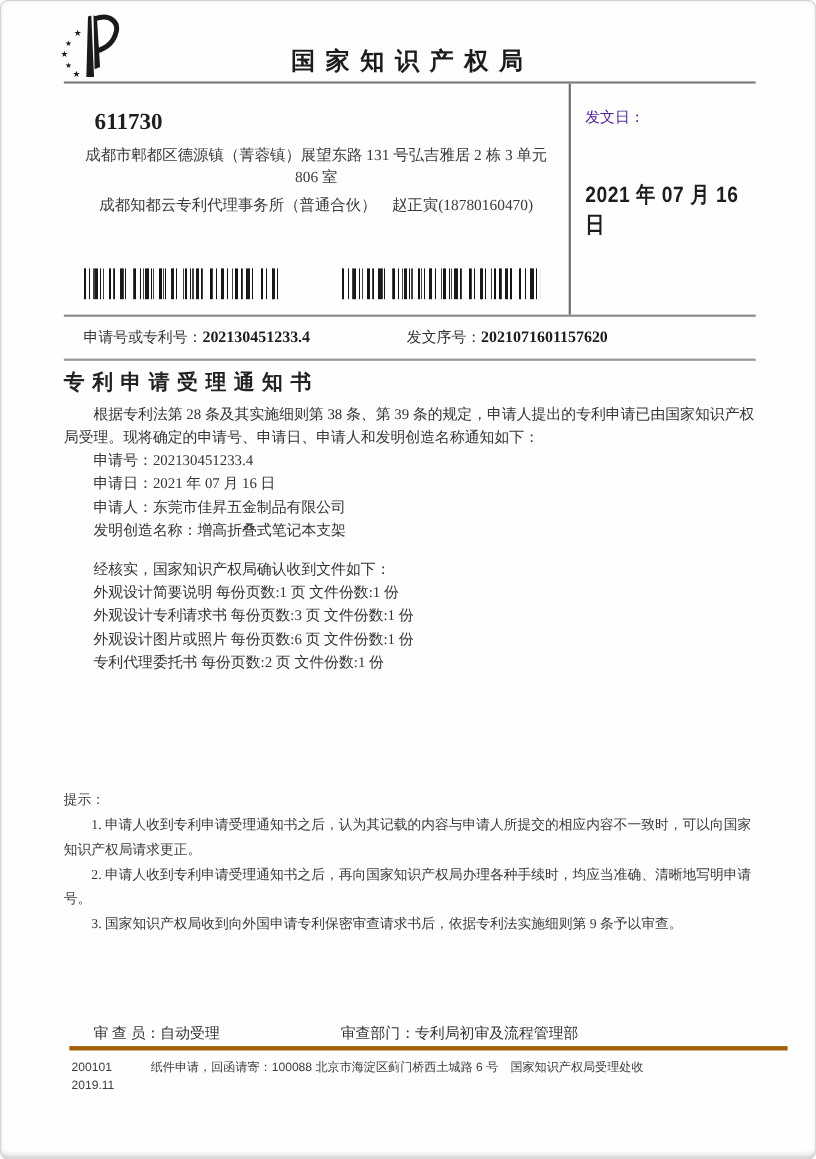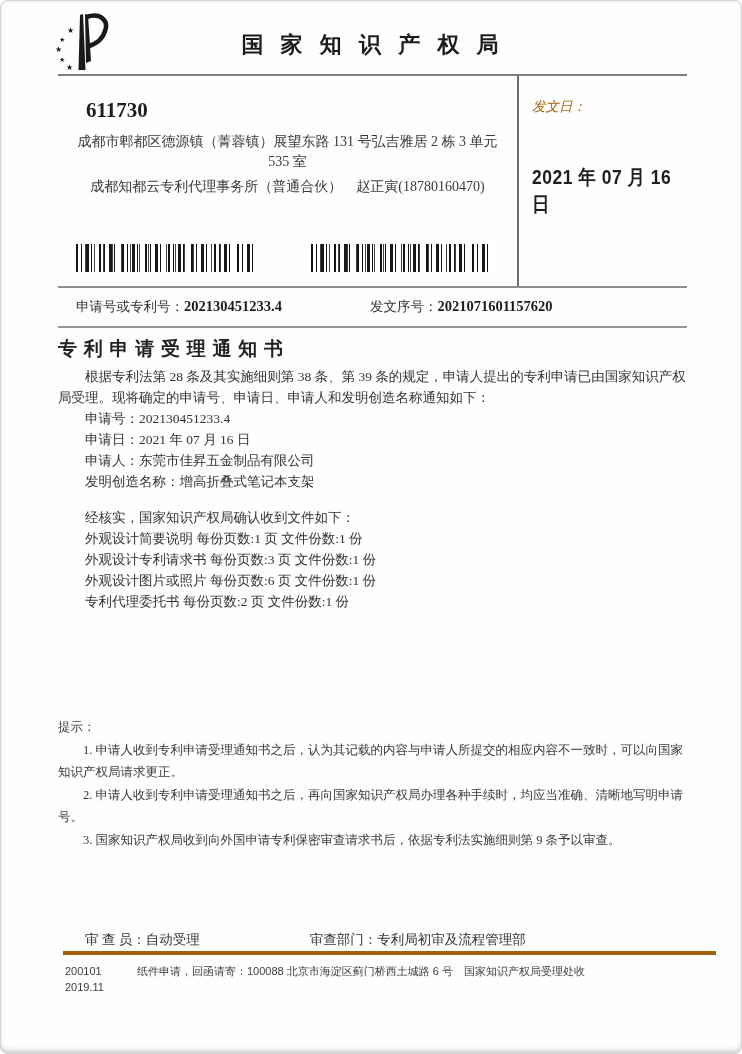--- a/index.html
+++ b/index.html
@@ -18,24 +18,23 @@
     overflow: hidden;
     display: flex; flex-direction: column;
     font-family: "Liberation Serif", "DejaVu Serif", serif;
     color: #2e2e2e;
   }
 
   
   .hdr { position: relative; height: 73px; flex: none; }
   .logo { position: absolute; left: 54px; top: 11px; }
   .org-title {
-    text-align: center; padding-top: 29px;
+    text-align: center; padding-top: 40px;
     font-size: 22px; font-weight: 700; color: #1c1c1c;
     letter-spacing: 2px;
-    font-family: Liberation Mono, monospace;
   }
 
   
   .addr-section {
     position: relative; flex: none;
     margin: 0 54px 0 57px; height: 214px;
     border-top: 2px solid #7e7e7e;
     border-bottom: 2px solid #8d8d8d;
     box-sizing: border-box;
   }
@@ -48,21 +47,21 @@
     width: 180px; height: 28px; background-color: #fff;
     background-image:
       repeating-linear-gradient(90deg, #141414 0 2px, transparent 2px 5px, #141414 5px 6px, transparent 6px 10px, #1a1a1a 10px 13px, transparent 13px 15px, #141414 15px 16px, transparent 16px 23px),
       repeating-linear-gradient(90deg, rgba(20,20,20,.8) 0 1px, transparent 1px 9px);
   }
   .date-box {
     position: absolute; left: 459px; right: 0; top: 0; bottom: 0;
     border-left: 2px solid #6f6f6f; box-sizing: border-box;
     padding: 22px 0 0 13px;
   }
-  .date-label { font-size: 13.5px; color: #a16207; font-style: italic; }
+  .date-label { font-size: 13.5px; color: #4c1d95; }
   .date-value {
     margin-top: 47px; font-size: 17.5px; color: #1d1d1d;
     font-family: "Liberation Sans", "DejaVu Sans", sans-serif;
     font-weight: 600; letter-spacing: .5px; transform: scaleY(1.15); transform-origin: left top;
   }
 
   
   .numbers-row {
     flex: none; margin: 0 54px 0 57px; height: 40px;
     border-bottom: 2px solid #979797; box-sizing: border-box;
@@ -120,21 +119,21 @@
       </svg>
     </div>
     <div class="org-title">国 家 知 识 产 权 局</div>
   </div>
 
   <div class="addr-section">
     <div class="addr-left">
       <div class="postal">611730</div>
       <div class="addr-block">
         <div>成都市郫都区德源镇（菁蓉镇）展望东路 131 号弘吉雅居 2 栋 3 单元</div>
-        <div>535 室</div>
+        <div>806 室</div>
       </div>
       <div class="agency">成都知都云专利代理事务所（普通合伙）　赵正寅(18780160470)</div>
       <div class="barcodes">
         <div class="barcode"></div>
         <div class="barcode"></div>
       </div>
     </div>
     <div class="date-box">
       <div class="date-label">发文日：</div>
       <div class="date-value">2021 年 07 月 16 日</div>

